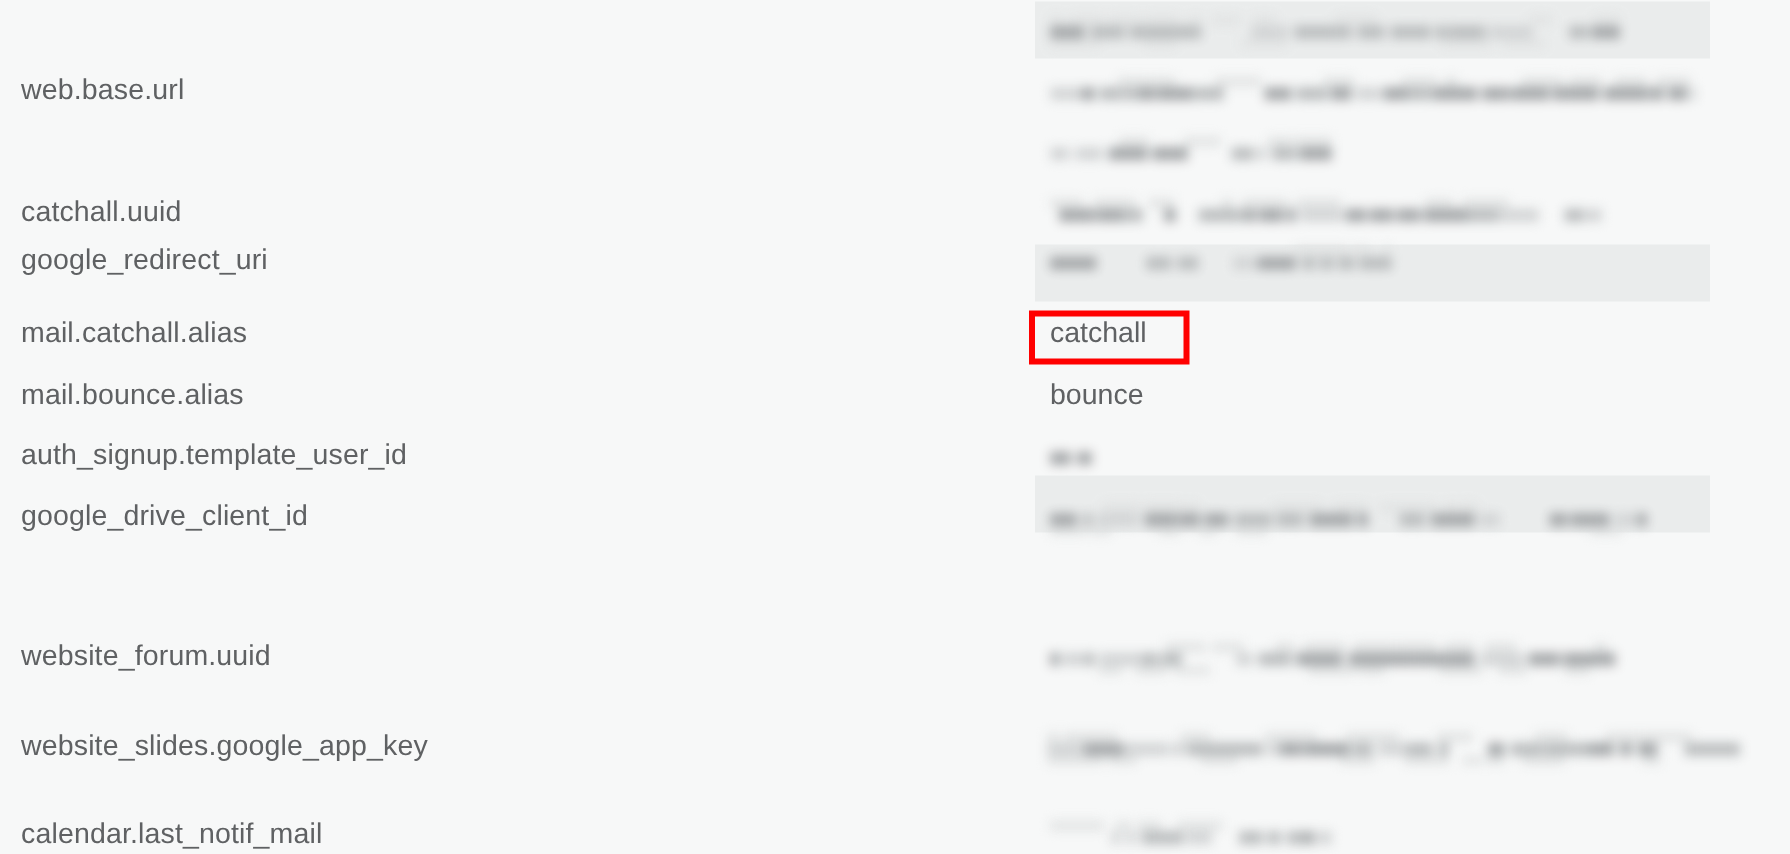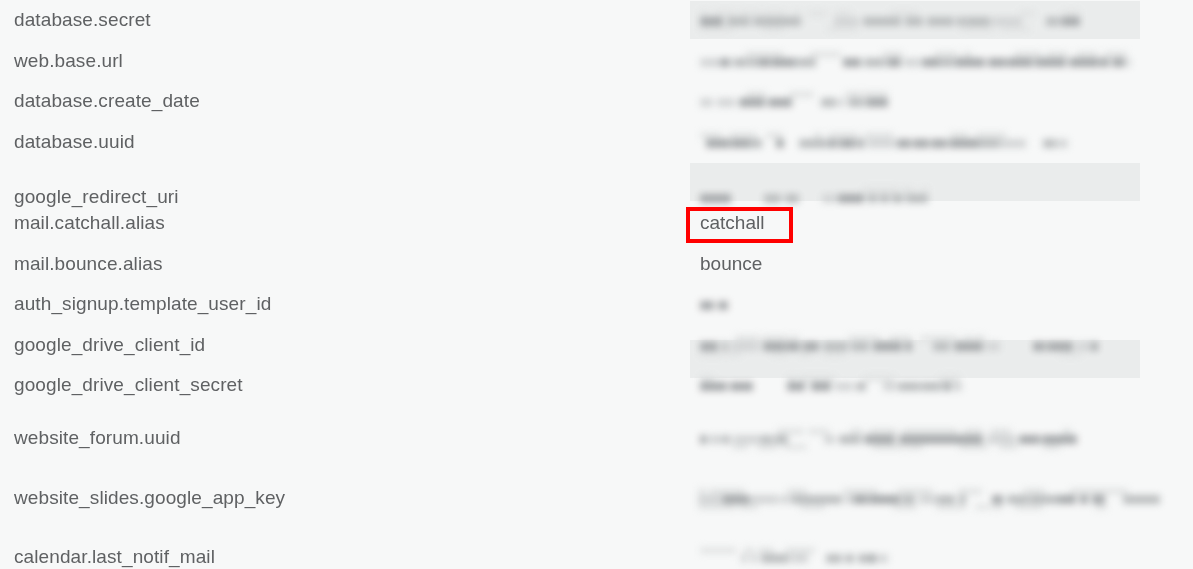--- a/index.html
+++ b/index.html
@@ -70,21 +70,20 @@
     border: 4px solid #ff0000;
     background: transparent;
     box-sizing: border-box;
   }
 </style>
 </head>
 <body>
 
 <div class="settings-table" id="table-root">
     <div class="row" style="top: 0px;">
-      <div class="key-cell">database.secret</div>
       <div class="redact-bar" style="left: 690px; top: 1px; width: 450px; height: 38px;"></div>
       <div class="blur" style="left: 700px; top: 8px; width: 380px; height: 26px;">
         <i class="d" style="left: 0px; top: 9px; width: 23px; height: 9px;"></i>
         <i class="" style="left: 27px; top: 9px; width: 23px; height: 9px;"></i>
         <i class="" style="left: 53px; top: 9px; width: 27px; height: 9px;"></i>
         <i class="" style="left: 80px; top: 9px; width: 21px; height: 9px;"></i>
         <i class="l" style="left: 134px; top: 9px; width: 25px; height: 9px;"></i>
         <i class="" style="left: 163px; top: 9px; width: 28px; height: 9px;"></i>
         <i class="" style="left: 191px; top: 9px; width: 10px; height: 9px;"></i>
         <i class="" style="left: 205px; top: 9px; width: 18px; height: 9px;"></i>
@@ -142,40 +141,39 @@
         <i class="xl" style="left: 182px; top: 2px; width: 21px; height: 7px;"></i>
         <i class="xl" style="left: 234px; top: 2px; width: 24px; height: 7px;"></i>
         <i class="xl" style="left: 263px; top: 2px; width: 9px; height: 7px;"></i>
         <i class="xl" style="left: 314px; top: 2px; width: 28px; height: 7px;"></i>
         <i class="xl" style="left: 346px; top: 2px; width: 22px; height: 7px;"></i>
         <i class="xl" style="left: 376px; top: 2px; width: 22px; height: 7px;"></i>
         <i class="xl" style="left: 404px; top: 2px; width: 23px; height: 7px;"></i>
       </div>
     </div>
     <div class="row" style="top: 81.2px;">
-      <div class="key-cell">database.create_date</div>
       <div class="redact-bar" style="left: 690px; top: 82.2px; width: 450px; height: 38px;"></div>
       <div class="blur" style="left: 700px; top: 8px; width: 188px; height: 26px;">
         <i class="l" style="left: 0px; top: 9px; width: 13px; height: 9px;"></i>
         <i class="l" style="left: 17px; top: 9px; width: 18px; height: 9px;"></i>
         <i class="d" style="left: 39px; top: 9px; width: 26px; height: 9px;"></i>
         <i class="d" style="left: 68px; top: 9px; width: 24px; height: 9px;"></i>
         <i class="" style="left: 121px; top: 9px; width: 15px; height: 9px;"></i>
         <i class="l" style="left: 138px; top: 9px; width: 6px; height: 9px;"></i>
         <i class="" style="left: 148px; top: 9px; width: 16px; height: 9px;"></i>
         <i class="d" style="left: 166px; top: 9px; width: 22px; height: 9px;"></i>
         <i class="xl" style="left: 46px; top: 2px; width: 20px; height: 7px;"></i>
         <i class="xl" style="left: 89px; top: 2px; width: 25px; height: 7px;"></i>
         <i class="xl" style="left: 145px; top: 2px; width: 16px; height: 7px;"></i>
         <i class="xl" style="left: 162px; top: 2px; width: 22px; height: 7px;"></i>
         <i class="xl" style="left: 184px; top: 2px; width: 4px; height: 7px;"></i>
       </div>
     </div>
     <div class="row" style="top: 121.8px;">
-      <div class="key-cell">database.uuid</div>
+      <div class="key-cell">catchall.uuid</div>
       <div class="blur" style="left: 700px; top: 8px; width: 370px; height: 26px;">
         <i class="d" style="left: 6px; top: 9px; width: 24px; height: 9px;"></i>
         <i class="d" style="left: 31px; top: 9px; width: 18px; height: 9px;"></i>
         <i class="" style="left: 49px; top: 9px; width: 13px; height: 9px;"></i>
         <i class="d" style="left: 76px; top: 9px; width: 8px; height: 9px;"></i>
         <i class="" style="left: 99px; top: 9px; width: 29px; height: 9px;"></i>
         <i class="d" style="left: 129px; top: 9px; width: 8px; height: 9px;"></i>
         <i class="d" style="left: 139px; top: 9px; width: 17px; height: 9px;"></i>
         <i class="d" style="left: 158px; top: 9px; width: 6px; height: 9px;"></i>
         <i class="l" style="left: 167px; top: 9px; width: 28px; height: 9px;"></i>
@@ -190,21 +188,21 @@
         <i class="xl" style="left: 0px; top: 2px; width: 22px; height: 7px;"></i>
         <i class="xl" style="left: 29px; top: 2px; width: 28px; height: 7px;"></i>
         <i class="xl" style="left: 66px; top: 2px; width: 17px; height: 7px;"></i>
         <i class="xl" style="left: 114px; top: 2px; width: 8px; height: 7px;"></i>
         <i class="xl" style="left: 128px; top: 2px; width: 31px; height: 7px;"></i>
         <i class="xl" style="left: 164px; top: 2px; width: 30px; height: 7px;"></i>
         <i class="xl" style="left: 250px; top: 2px; width: 19px; height: 7px;"></i>
         <i class="xl" style="left: 275px; top: 2px; width: 31px; height: 7px;"></i>
       </div>
     </div>
-    <div class="row" style="top: 177px;">
+    <div class="row" style="top: 154px;">
       <div class="key-cell">google_redirect_uri</div>
       <div class="redact-bar" style="left: 690px; top: 163.4px; width: 450px; height: 38px;"></div>
       <div class="blur" style="left: 700px; top: 8px; width: 228px; height: 26px;">
         <i class="d" style="left: 0px; top: 9px; width: 31px; height: 9px;"></i>
         <i class="" style="left: 64px; top: 9px; width: 17px; height: 9px;"></i>
         <i class="" style="left: 85px; top: 9px; width: 14px; height: 9px;"></i>
         <i class="l" style="left: 122px; top: 9px; width: 14px; height: 9px;"></i>
         <i class="d" style="left: 138px; top: 9px; width: 26px; height: 9px;"></i>
         <i class="" style="left: 168px; top: 9px; width: 9px; height: 9px;"></i>
         <i class="" style="left: 180px; top: 9px; width: 9px; height: 9px;"></i>
@@ -259,41 +257,20 @@
         <i class="xl" style="left: 220px; top: 2px; width: 30px; height: 7px;"></i>
         <i class="xl" style="left: 250px; top: 2px; width: 8px; height: 7px;"></i>
         <i class="xl" style="left: 263px; top: 2px; width: 9px; height: 7px;"></i>
         <i class="xl" style="left: 274px; top: 2px; width: 11px; height: 7px;"></i>
         <i class="xl" style="left: 0px; top: 18px; width: 25px; height: 6px;"></i>
         <i class="xl" style="left: 27px; top: 18px; width: 14px; height: 6px;"></i>
         <i class="xl" style="left: 72px; top: 18px; width: 15px; height: 6px;"></i>
         <i class="xl" style="left: 99px; top: 18px; width: 12px; height: 6px;"></i>
         <i class="xl" style="left: 124px; top: 18px; width: 21px; height: 6px;"></i>
         <i class="xl" style="left: 360px; top: 18px; width: 21px; height: 6px;"></i>
-      </div>
-    </div>
-    <div class="row" style="top: 365.4px;">
-      <div class="key-cell">google_drive_client_secret</div>
-      <div class="blur" style="left: 700px; top: 8px; width: 262px; height: 26px;">
-        <i class="d" style="left: 0px; top: 9px; width: 27px; height: 9px;"></i>
-        <i class="d" style="left: 30px; top: 9px; width: 23px; height: 9px;"></i>
-        <i class="d" style="left: 87px; top: 9px; width: 18px; height: 9px;"></i>
-        <i class="d" style="left: 111px; top: 9px; width: 20px; height: 9px;"></i>
-        <i class="l" style="left: 135px; top: 9px; width: 18px; height: 9px;"></i>
-        <i class="" style="left: 156px; top: 9px; width: 10px; height: 9px;"></i>
-        <i class="l" style="left: 183px; top: 9px; width: 13px; height: 9px;"></i>
-        <i class="" style="left: 198px; top: 9px; width: 22px; height: 9px;"></i>
-        <i class="" style="left: 221px; top: 9px; width: 20px; height: 9px;"></i>
-        <i class="d" style="left: 243px; top: 9px; width: 7px; height: 9px;"></i>
-        <i class="l" style="left: 251px; top: 9px; width: 11px; height: 9px;"></i>
-        <i class="xl" style="left: 0px; top: 2px; width: 14px; height: 7px;"></i>
-        <i class="xl" style="left: 87px; top: 2px; width: 9px; height: 7px;"></i>
-        <i class="xl" style="left: 99px; top: 2px; width: 36px; height: 7px;"></i>
-        <i class="xl" style="left: 164px; top: 2px; width: 31px; height: 7px;"></i>
-        <i class="xl" style="left: 239px; top: 2px; width: 21px; height: 7px;"></i>
       </div>
     </div>
     <div class="row" style="top: 418px;">
       <div class="key-cell">website_forum.uuid</div>
       <div class="blur" style="left: 700px; top: 8px; width: 380px; height: 26px;">
         <i class="d" style="left: 0px; top: 9px; width: 6px; height: 9px;"></i>
         <i class="l" style="left: 8px; top: 9px; width: 16px; height: 9px;"></i>
         <i class="" style="left: 24px; top: 9px; width: 6px; height: 9px;"></i>
         <i class="l" style="left: 33px; top: 9px; width: 29px; height: 9px;"></i>
         <i class="" style="left: 62px; top: 9px; width: 10px; height: 9px;"></i>

